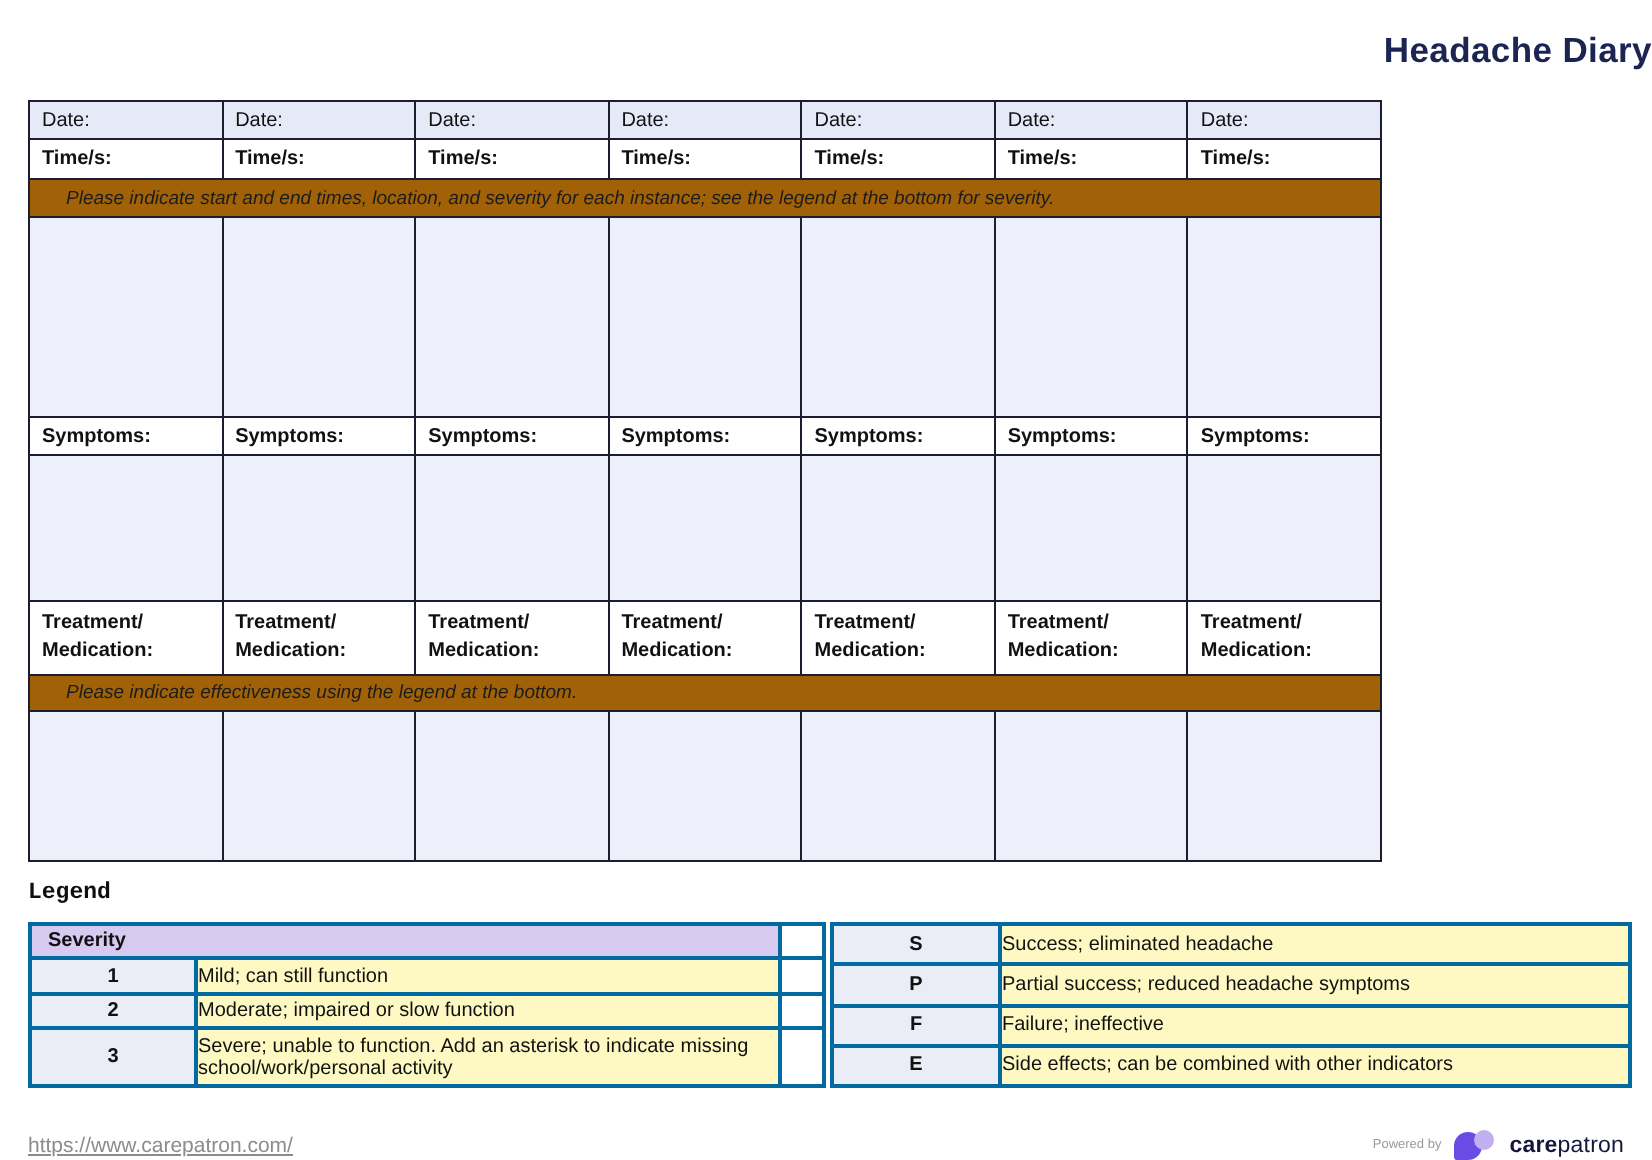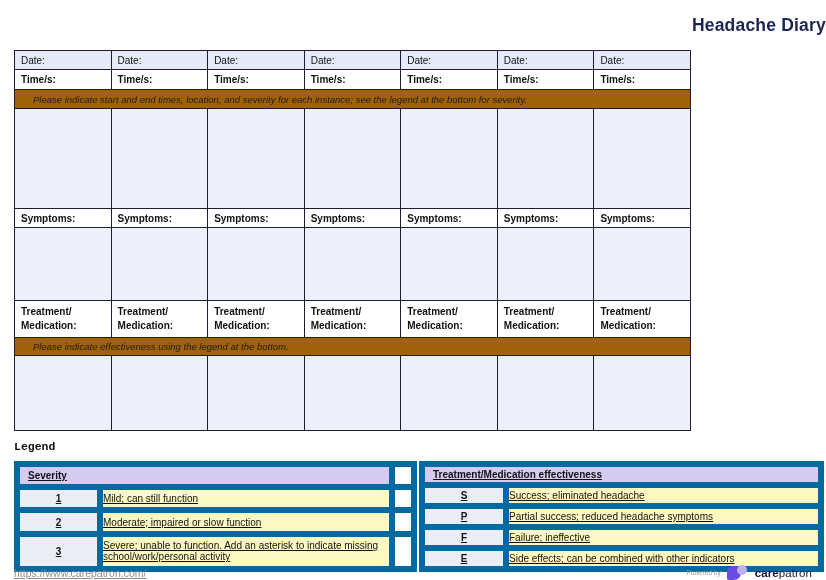--- a/index.html
+++ b/index.html
@@ -24,21 +24,21 @@
   .row-fill2 { height: 73px; }
   .row-treatment { height: 37px; }
   .row-note2 { height: 18px; }
   .row-fill3 { height: 75px; }
   .two-line span { display: block; line-height: 1.45; }
 
   .legend-heading { margin: 9px 14px 0 14px; font-size: 11.5px; font-weight: bold; color: #0f0f0f; font-family: Liberation Mono, monospace; }
 
   .legend-wrap { margin: 8px 14px 0 14px; display: flex; gap: 2px; }
   .legend-table { border: 1px solid #2d2d2d; }
-  .legend-table th, .legend-table td { border: 6px solid #0369a1; font-size: 10px; overflow: hidden; text-decoration: underline; }
+  .legend-table th, .legend-table td { border: 2px solid #0369a1; font-size: 10px; overflow: hidden; }
   .legend-table th { background: #d6caf1; text-align: left; padding: 2px 8px; font-weight: bold; height: 15px; vertical-align: middle; }
   .legend-table td.code { background: #eaedf5; text-align: center; font-weight: bold; vertical-align: middle; }
   .legend-table td.desc { background: #fef9c3; padding: 2px 4px 2px 0; vertical-align: middle; }
   .legend-table td.spacer { background: #ffffff; }
   .legend-left { width: 397px; }
   .legend-right { width: 399px; }
   .lrow-s { height: 18px; }
   .lrow-m { height: 16px; }
   .lrow-l { height: 29px; }
   .rrow { height: 15px; }
@@ -195,23 +195,20 @@
       </tr>
     </tbody>
       </table>
 
     <table class="legend-table legend-right">
       <colgroup>
           <col style="width:84px">
           <col style="width:315px">
         </colgroup>
       <tbody>
-          <tr>
-        <th colspan="2">Treatment/Medication effectiveness</th>
-      </tr>
       <tr class="rrow">
         <td class="code">S</td>
         <td class="desc">Success; eliminated headache</td>
       </tr>
       <tr class="rrow">
         <td class="code">P</td>
         <td class="desc">Partial success; reduced headache symptoms</td>
       </tr>
       <tr class="rrow">
         <td class="code">F</td>

